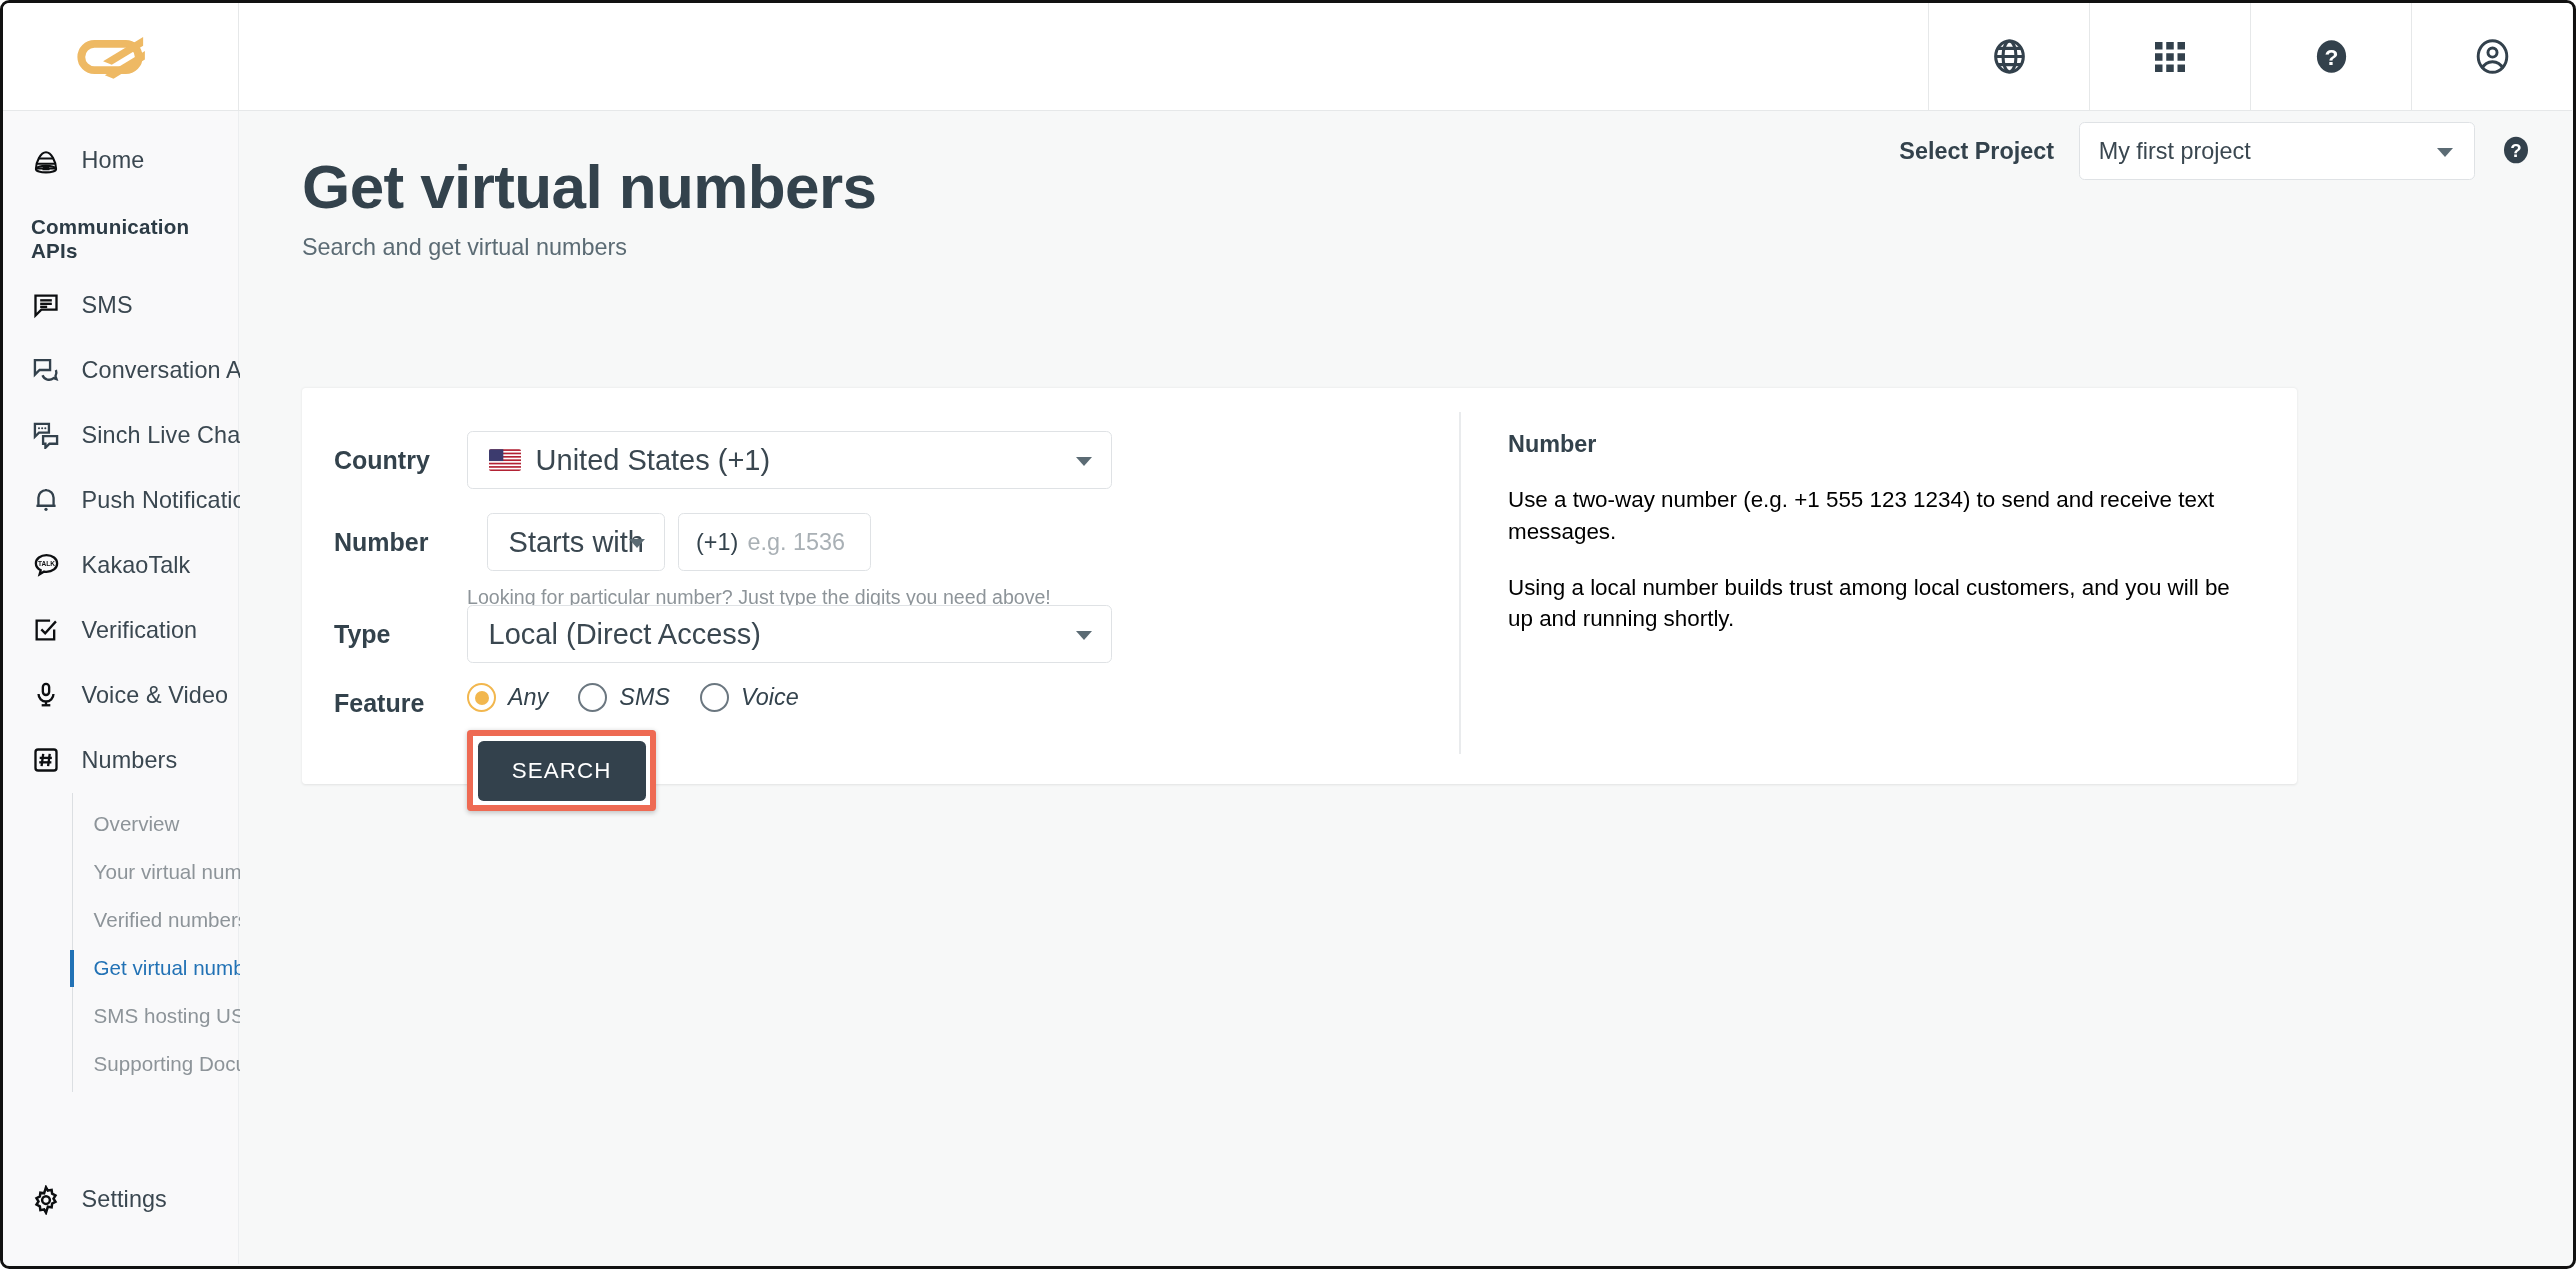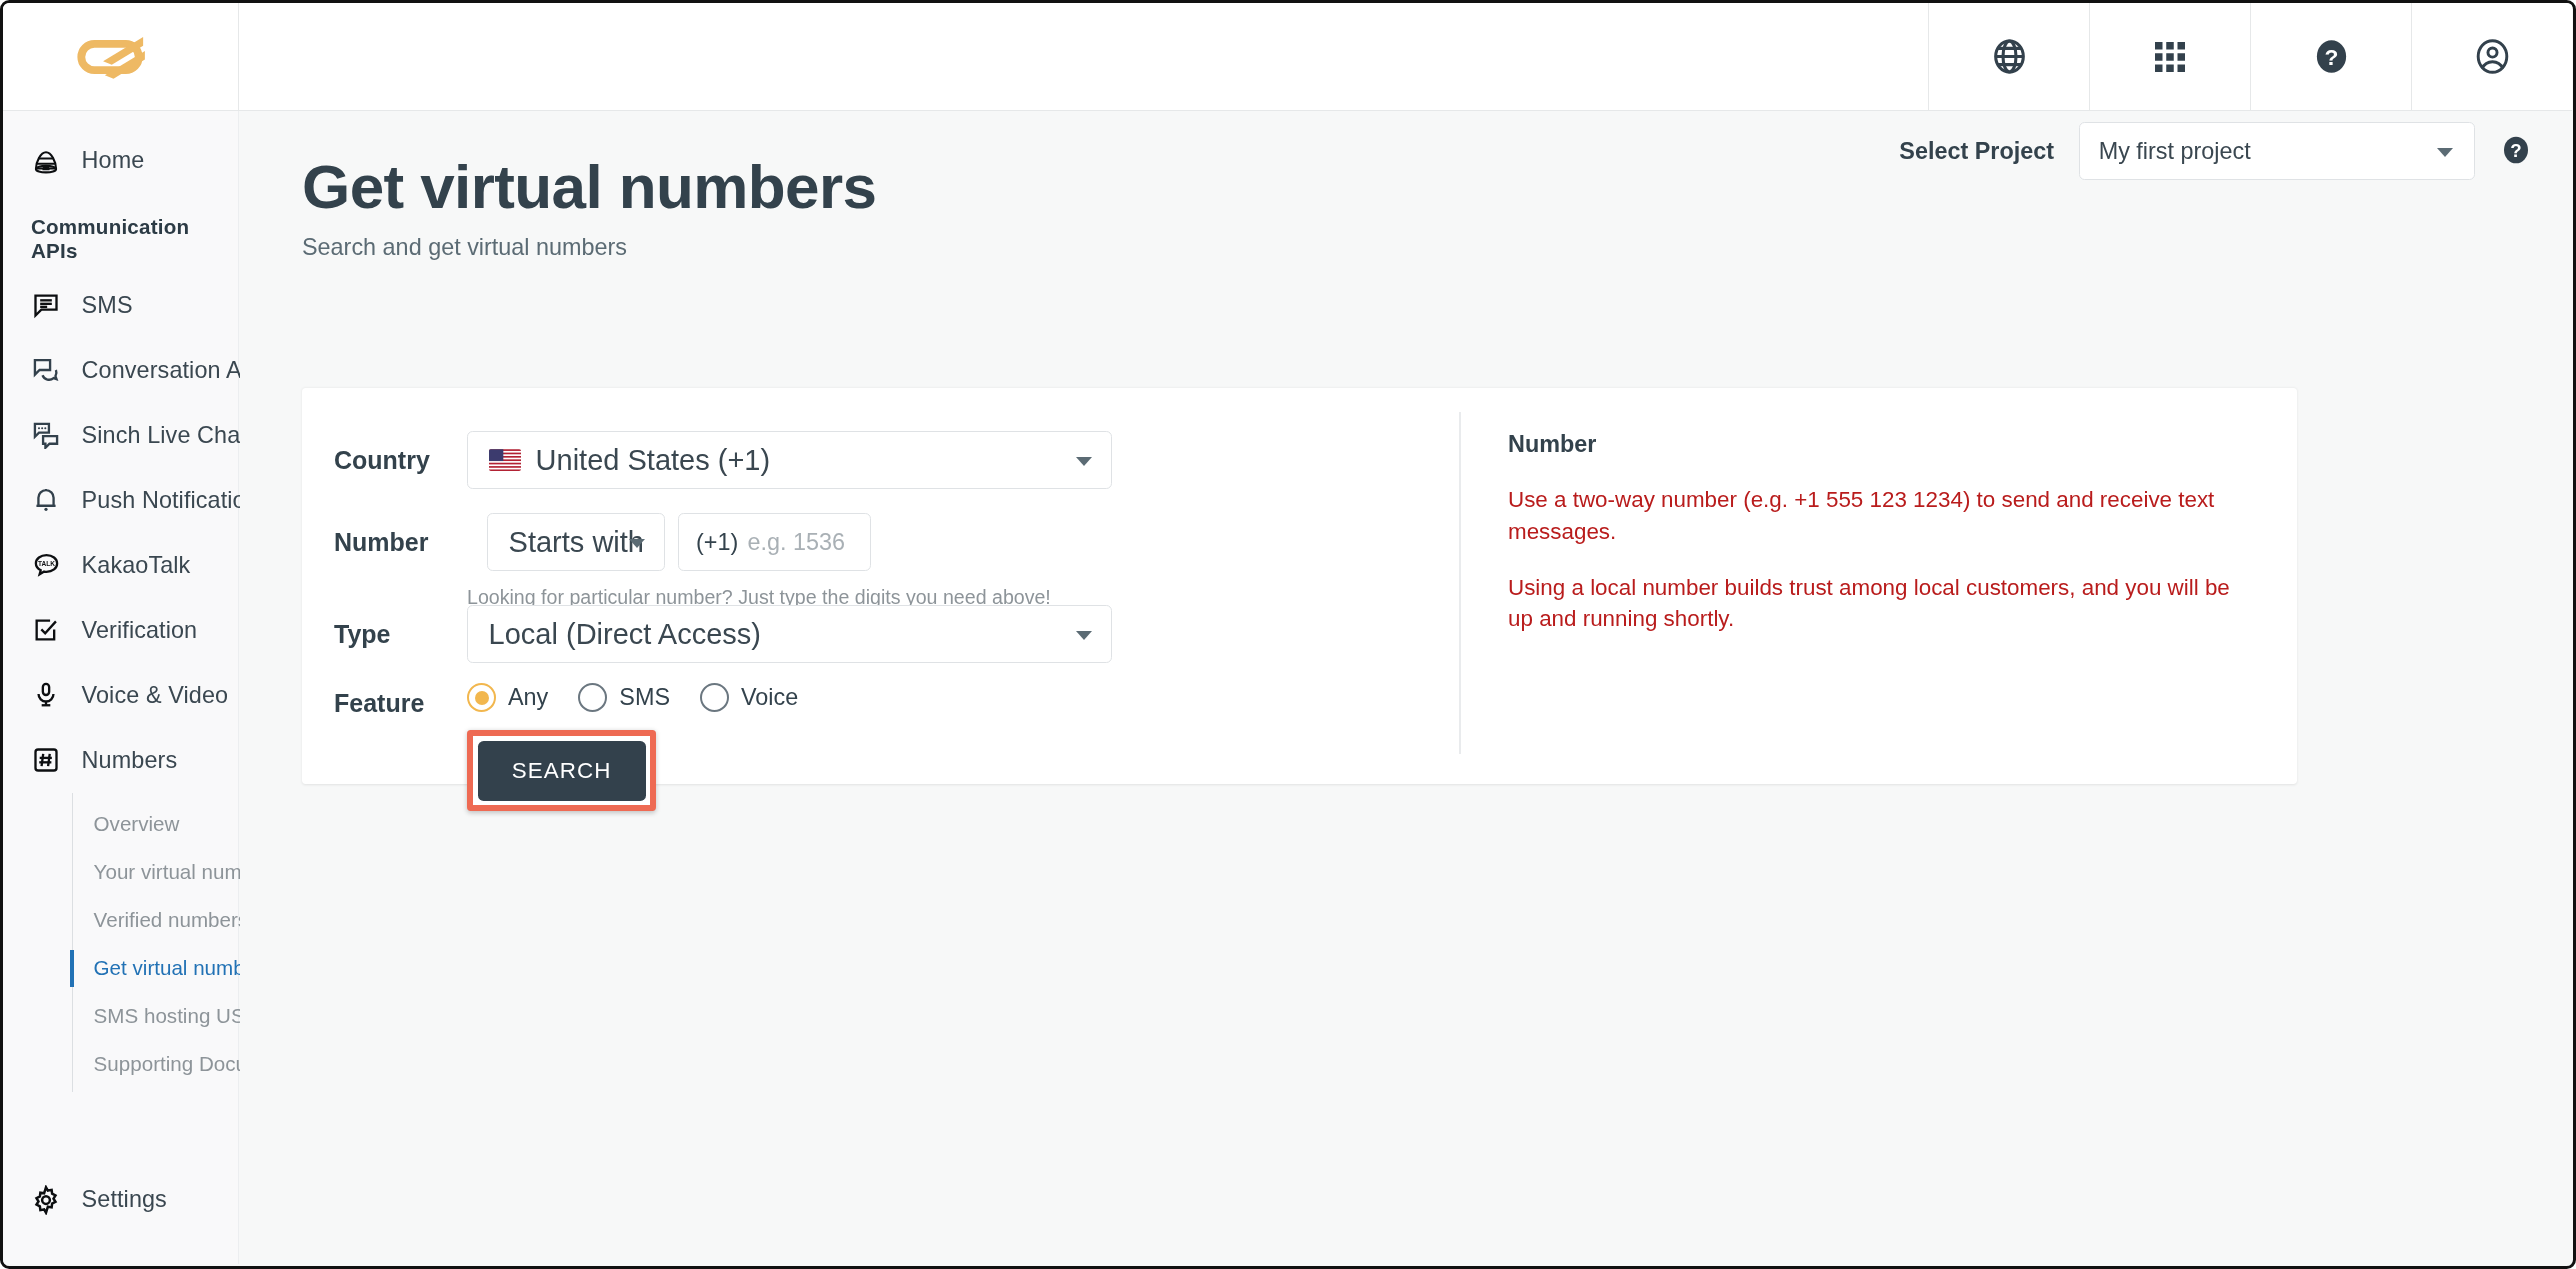--- a/index.html
+++ b/index.html
@@ -186,21 +186,21 @@
   }
   .num-prefix { color: #33424c; }
   .num-ph { color: #a9b0b5; }
 
   .hint {
     margin-top: 15px;
     font-size: 19.6px; color: #8d9499;
     white-space: nowrap;
   }
 
-  .radio-set { display: flex; align-items: center; gap: 13px; padding-top: 9.3px; }
+  .radio-set { display: flex; align-items: center; gap: 13px; padding-top: 9.3px; font-style: italic; }
   .radio-opt { display: flex; align-items: center; gap: 12px; cursor: pointer; margin-right: 17px; }
   .radio {
     width: 29px; height: 29px; border-radius: 50%;
     border: 2.8px solid #6b7780;
     display: flex; align-items: center; justify-content: center;
     flex: 0 0 29px;
   }
   .radio.on { border-color: #f2b74e; }
   .radio.on::after {
     content: ""; width: 14px; height: 14px; border-radius: 50%;
@@ -239,21 +239,21 @@
     background: #e9ebed;
   }
   .info-col {
     position: absolute; left: 1206px; top: 43px; width: 738px;
   }
   .info-title {
     font-size: 23.4px; font-weight: bold; color: #33424c;
     margin-bottom: 26px;
   }
   .info-p {
-    font-size: 22.4px; color: #b91c1c; line-height: 1.42;
+    font-size: 22.4px; color: #000000; line-height: 1.42;
     margin: 0 0 24px 0;
   }
 </style>
 </head>
 <body>
 
 <div class="screen">
 
   <div class="topbar">
     <div class="logo-cell">

